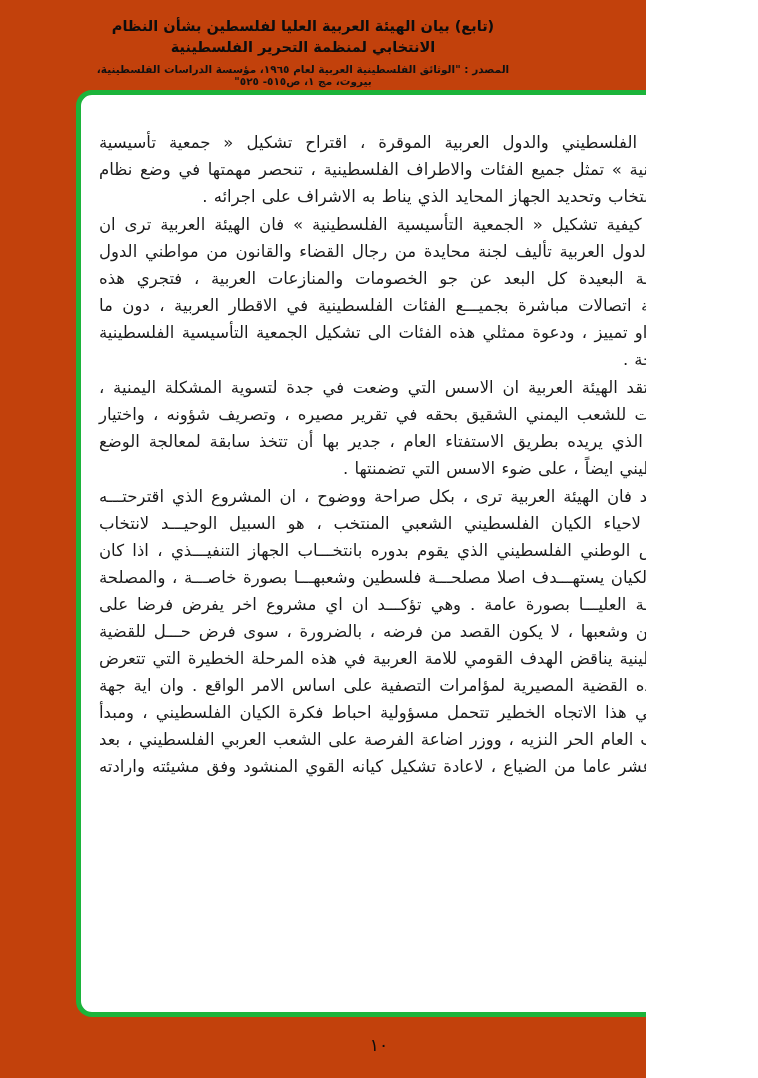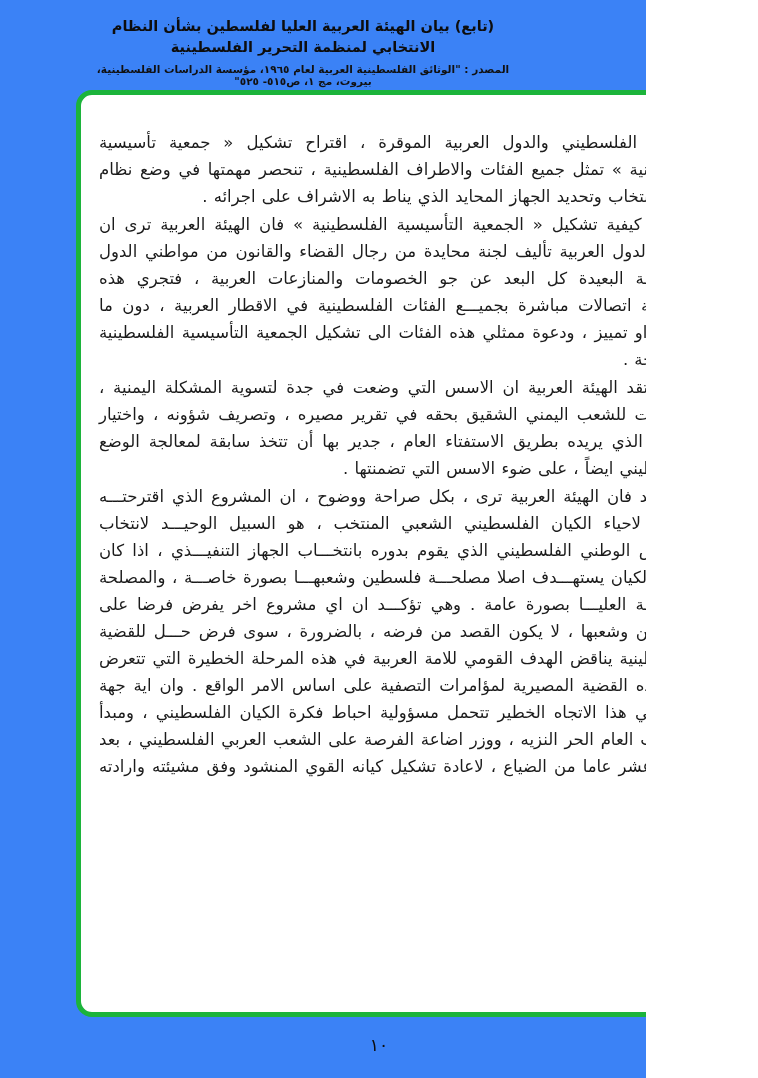--- a/index.html
+++ b/index.html
@@ -8,21 +8,21 @@
   }
   html, body {
     margin: 0;
     padding: 0;
     background: #ffffff;
   }
   .page {
     position: relative;
     width: 646px;
     height: 1078px;
-    background: #3b82f6;
+    background: #c2410c;
     overflow: hidden;
     font-family: "DejaVu Sans", sans-serif;
     color: var(--text-color);
   }
   .header {
     position: absolute;
     top: 16px;
     left: 90px;
     right: 130px;
     text-align: center;

